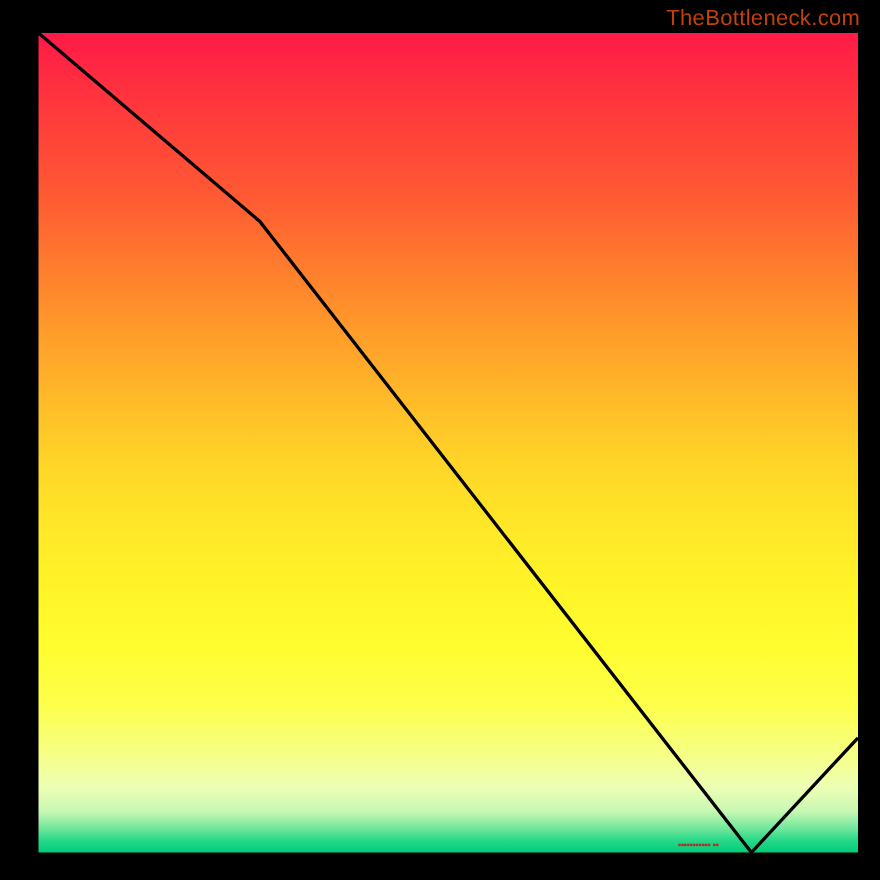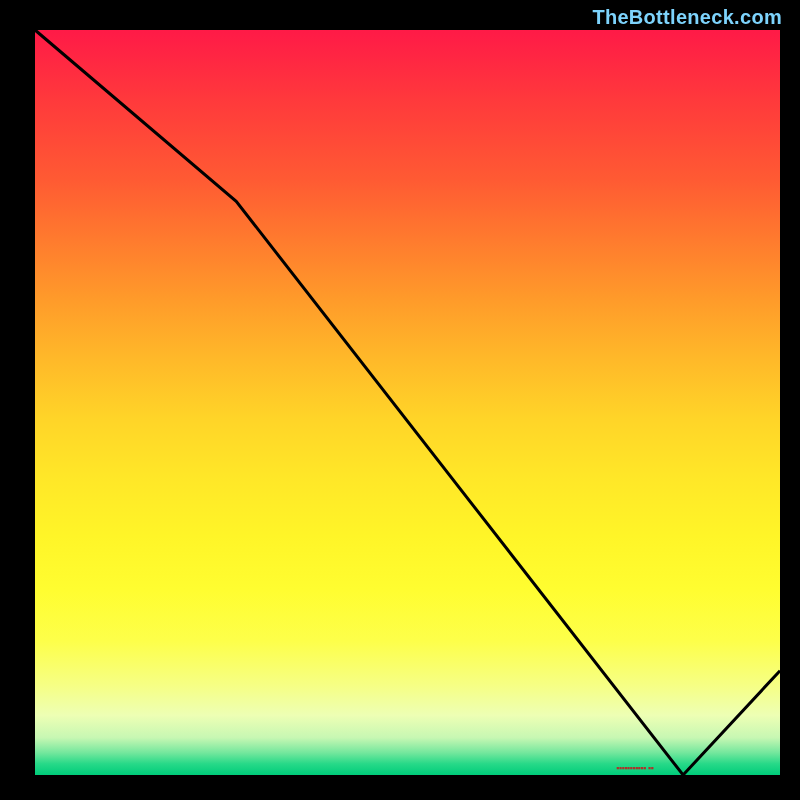--- a/index.html
+++ b/index.html
@@ -13,23 +13,23 @@
   }
   .container {
     position: relative;
     width: 800px;
     height: 800px;
   }
   .attribution {
     position: absolute;
     top: 6px;
     right: 18px;
-    color: #7dd3fc;
+    color: #c2410c;
     font-size: 20px;
-    font-weight: bold;
+    font-weight: normal;
     letter-spacing: 0.3px;
   }
   .plot-area {
     position: absolute;
     left: 35px;
     top: 30px;
     width: 745px;
     height: 745px;
     background: linear-gradient(to bottom,
       #ff1a47 0%,

